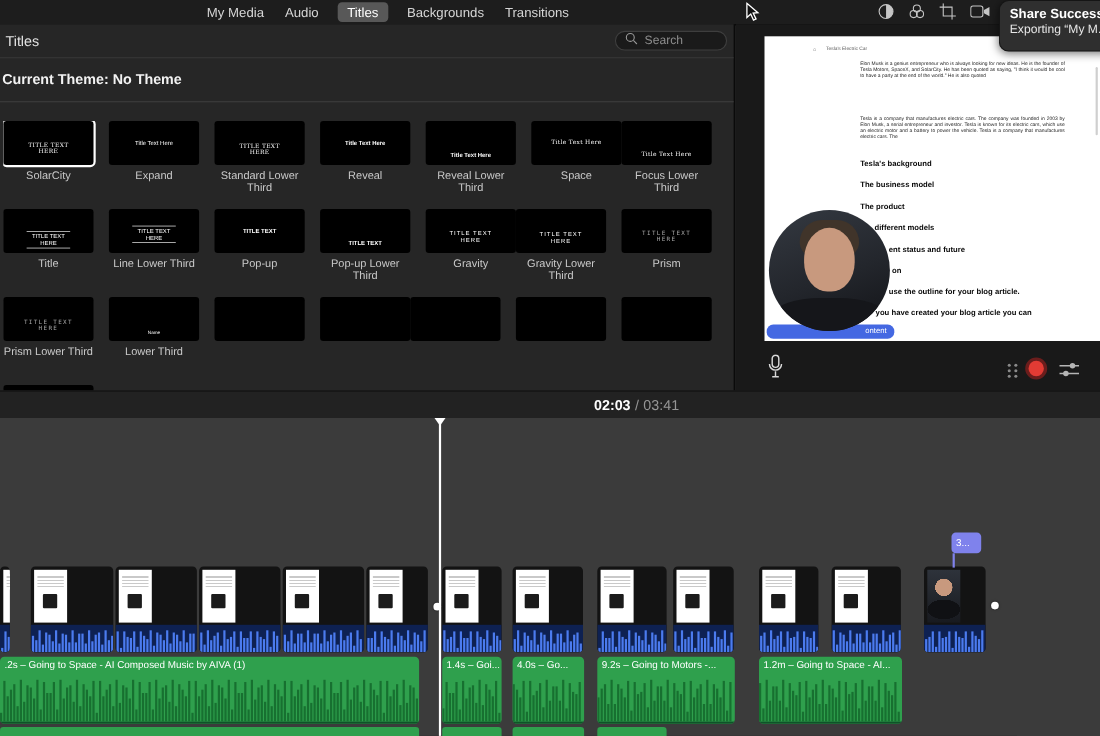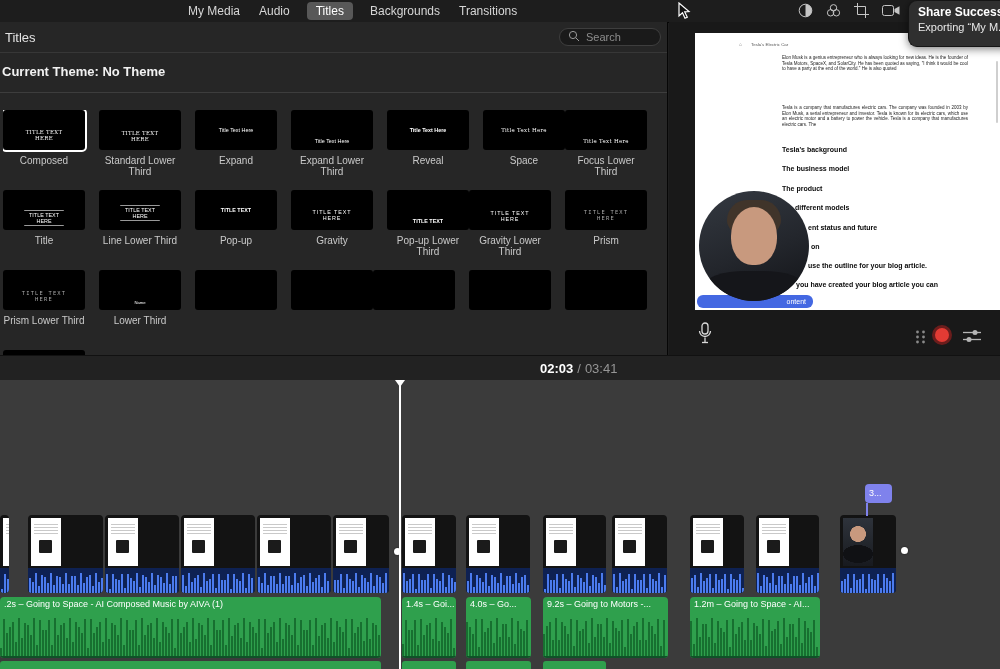--- a/index.html
+++ b/index.html
@@ -170,47 +170,47 @@
         <input type="text" placeholder="Search" style="">
       </div>
     </div>
     <div class="theme-label">Current Theme: No Theme</div>
     <div class="browser-hr"></div>
     <div class="titles-grid">
         <div class="title-cell">
           <div class="thumb serif center selected">
             <span>TITLE TEXT HERE</span>
           </div>
-          <div class="thumb-label">Composed</div>
+          <div class="thumb-label">SolarCity</div>
+        </div>
+        <div class="title-cell">
+          <div class="thumb sans center">
+            <span>Title Text Here</span>
+          </div>
+          <div class="thumb-label">Expand</div>
         </div>
         <div class="title-cell">
           <div class="thumb serif lower">
             <span>TITLE TEXT HERE</span>
           </div>
           <div class="thumb-label">Standard Lower Third</div>
         </div>
         <div class="title-cell">
-          <div class="thumb sans center">
-            <span>Title Text Here</span>
-          </div>
-          <div class="thumb-label">Expand</div>
-        </div>
-        <div class="title-cell">
-          <div class="thumb sans lower">
-            <span>Title Text Here</span>
-          </div>
-          <div class="thumb-label">Expand Lower Third</div>
-        </div>
-        <div class="title-cell">
           <div class="thumb bold center">
             <span>Title Text Here</span>
           </div>
           <div class="thumb-label">Reveal</div>
         </div>
         <div class="title-cell">
+          <div class="thumb bold lower">
+            <span>Title Text Here</span>
+          </div>
+          <div class="thumb-label">Reveal Lower Third</div>
+        </div>
+        <div class="title-cell">
           <div class="thumb serif center">
             <span>Title Text Here</span>
           </div>
           <div class="thumb-label">Space</div>
         </div>
         <div class="title-cell">
           <div class="thumb serif lower">
             <span>Title Text Here</span>
           </div>
           <div class="thumb-label">Focus Lower Third</div>
@@ -227,30 +227,30 @@
           </div>
           <div class="thumb-label">Line Lower Third</div>
         </div>
         <div class="title-cell">
           <div class="thumb bold center">
             <span>TITLE TEXT</span>
           </div>
           <div class="thumb-label">Pop-up</div>
         </div>
         <div class="title-cell">
+          <div class="thumb bold lower">
+            <span>TITLE TEXT</span>
+          </div>
+          <div class="thumb-label">Pop-up Lower Third</div>
+        </div>
+        <div class="title-cell">
           <div class="thumb caps center">
             <span>TITLE TEXT HERE</span>
           </div>
           <div class="thumb-label">Gravity</div>
-        </div>
-        <div class="title-cell">
-          <div class="thumb bold lower">
-            <span>TITLE TEXT</span>
-          </div>
-          <div class="thumb-label">Pop-up Lower Third</div>
         </div>
         <div class="title-cell">
           <div class="thumb caps lower">
             <span>TITLE TEXT HERE</span>
           </div>
           <div class="thumb-label">Gravity Lower Third</div>
         </div>
         <div class="title-cell">
           <div class="thumb outline center">
             <span>TITLE TEXT HERE</span>

